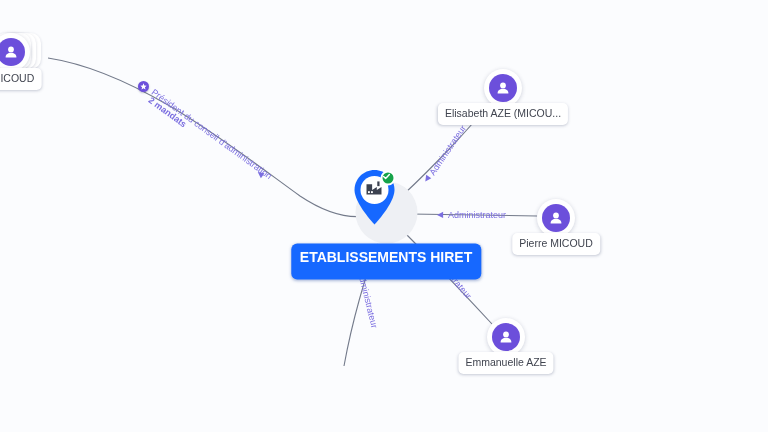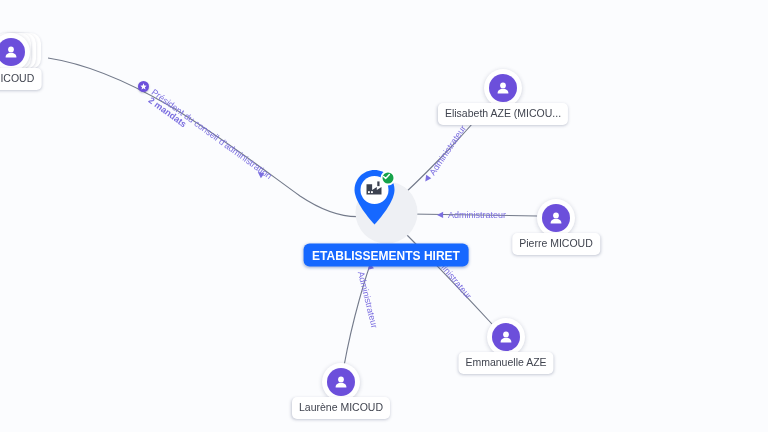--- a/index.html
+++ b/index.html
@@ -70,22 +70,22 @@
     position:absolute;right:-1px;top:-1px;
     width:15px;height:15px;border-radius:50%;
     background:#16a34a;border:2px solid #ffffff;
     display:flex;align-items:center;justify-content:center;
     box-sizing:border-box;
   }
   .company-label{
     position:absolute;left:50%;top:46px;transform:translateX(-50%);
     white-space:nowrap;
     background:#1668ff;color:#ffffff;
-    font-size:12px;font-weight:bold;
-    padding:5px 9px 4px;border-radius:6px;
+    font-size:14px;font-weight:bold;
+    padding:5px 9px 15px;border-radius:6px;
     box-shadow:0 1px 3px rgba(20,60,150,.35);
   }
 
   
   .elabel{
     position:absolute;
     white-space:nowrap;
     color:#7b6ee0;
     font-size:9px;
     line-height:1.05;
@@ -189,31 +189,20 @@
       <div class="avatar">
         <svg width="16" height="16" viewBox="0 0 16 16">
           <circle cx="8" cy="5.4" r="2.9" fill="#ffffff"></circle>
           <path d="M2.6 13.4c0-3 2.4-4.6 5.4-4.6s5.4 1.6 5.4 4.6z" fill="#ffffff"></path>
         </svg>
       </div>
     </div>
     <div class="nlabel">Emmanuelle AZE</div>
   </div>
 
-  <div class="node" style="left:341px;top:382px;">
-    <div class="avatar-wrap">
-      <div class="avatar">
-        <svg width="16" height="16" viewBox="0 0 16 16">
-          <circle cx="8" cy="5.4" r="2.9" fill="#ffffff"></circle>
-          <path d="M2.6 13.4c0-3 2.4-4.6 5.4-4.6s5.4 1.6 5.4 4.6z" fill="#ffffff"></path>
-        </svg>
-      </div>
-    </div>
-    <div class="nlabel">Laurène MICOUD</div>
-  </div>
 
   <div id="company" style="left:386px;top:212px;">
     <div class="pin-halo"></div>
     <div class="pin" style="margin-left:-23px;margin-top:-29px;">
       <svg width="46" height="58" viewBox="0 0 46 58">
         <path d="M23 1.5C11.9 1.5 3 10.4 3 21.5c0 13.5 20 34.5 20 34.5s20-21 20-34.5C43 10.4 34.1 1.5 23 1.5z" fill="#1668ff"></path>
         <circle cx="23" cy="21.5" r="14" fill="#ffffff"></circle>
       </svg>
       <div class="pin-icon">
         <svg width="17" height="15" viewBox="0 0 18 16">

